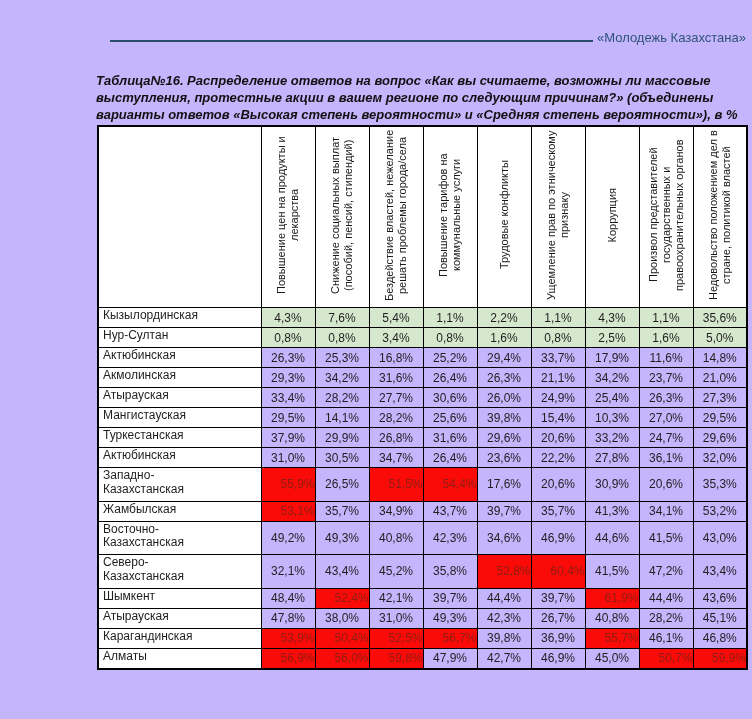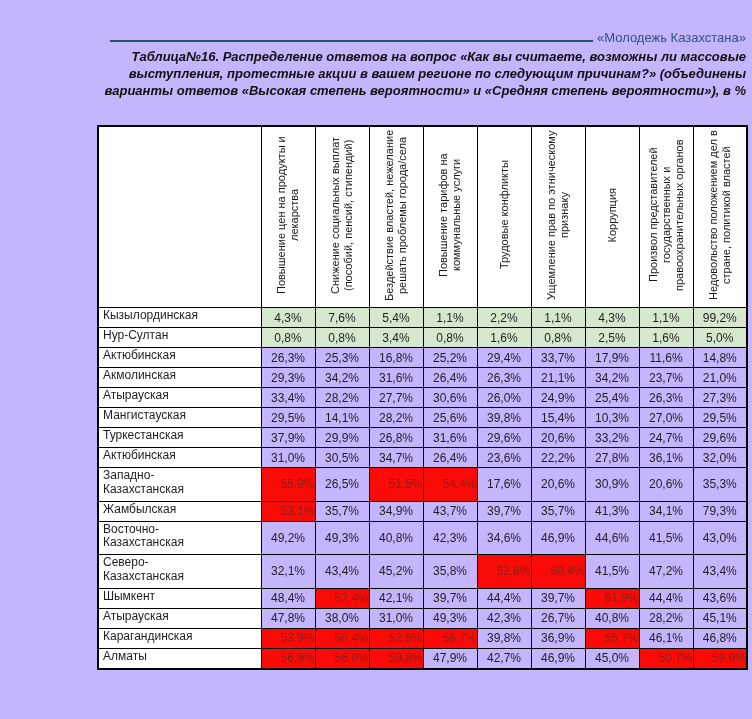--- a/index.html
+++ b/index.html
@@ -17,22 +17,22 @@
     display:flex;align-items:flex-end;
   }
   .journal-header .rule{
     flex:1;border-bottom:2px solid #2e4d6b;margin-bottom:3px;margin-right:4px;
   }
   .journal-title{
     color:#31537a;font-size:13px;white-space:nowrap;
   }
   
   .caption{
-    position:absolute;top:48px;left:96px;width:650px;
-    text-align:right;font-weight:bold;font-style:italic;
+    position:absolute;top:72px;left:96px;width:650px;
+    text-align:left;font-weight:bold;font-style:italic;
     font-size:13px;line-height:1.32;color:#111111;
   }
   
   table{
     position:absolute;top:125px;left:97px;
     border-collapse:collapse;table-layout:fixed;
     border:2px solid #000000;
   }
   th,td{border:1px solid #000000;padding:0;}
   col.region-col{width:163px;}
@@ -96,21 +96,21 @@
         <tr class="green">
           <td class="region">Кызылординская</td>
           <td class="data">4,3%</td>
           <td class="data">7,6%</td>
           <td class="data">5,4%</td>
           <td class="data">1,1%</td>
           <td class="data">2,2%</td>
           <td class="data">1,1%</td>
           <td class="data">4,3%</td>
           <td class="data">1,1%</td>
-          <td class="data">99,2%</td>
+          <td class="data">35,6%</td>
         </tr>
         <tr class="green">
           <td class="region">Нур-Султан</td>
           <td class="data">0,8%</td>
           <td class="data">0,8%</td>
           <td class="data">3,4%</td>
           <td class="data">0,8%</td>
           <td class="data">1,6%</td>
           <td class="data">0,8%</td>
           <td class="data">2,5%</td>
@@ -205,21 +205,21 @@
         <tr>
           <td class="region">Жамбылская</td>
           <td class="data red">53,1%</td>
           <td class="data">35,7%</td>
           <td class="data">34,9%</td>
           <td class="data">43,7%</td>
           <td class="data">39,7%</td>
           <td class="data">35,7%</td>
           <td class="data">41,3%</td>
           <td class="data">34,1%</td>
-          <td class="data">79,3%</td>
+          <td class="data">53,2%</td>
         </tr>
         <tr>
           <td class="region">Восточно-
 Казахстанская</td>
           <td class="data">49,2%</td>
           <td class="data">49,3%</td>
           <td class="data">40,8%</td>
           <td class="data">42,3%</td>
           <td class="data">34,6%</td>
           <td class="data">46,9%</td>

